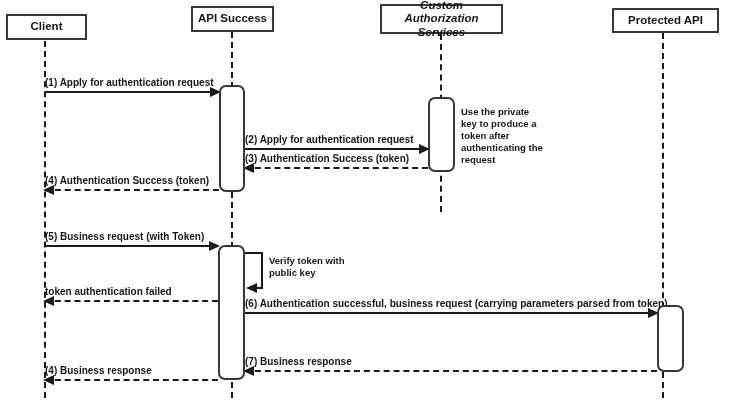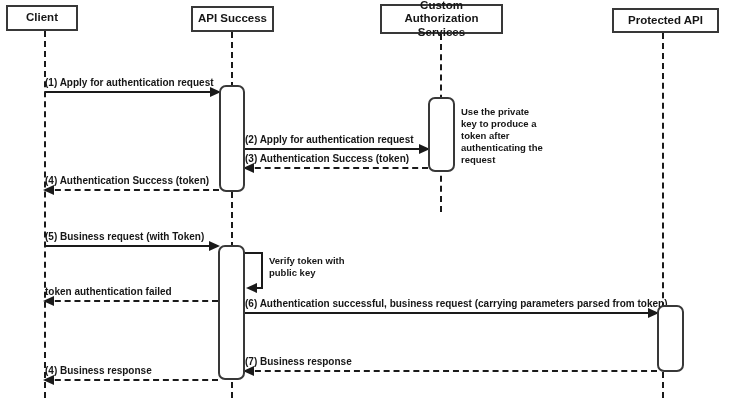--- a/index.html
+++ b/index.html
@@ -44,27 +44,27 @@
 </head>
 <body>
 
 <div class="canvas">
 
   <div class="lifeline" style="left:44px;top:31px;height:367px;"></div>
   <div class="lifeline" style="left:231px;top:32px;height:366px;"></div>
   <div class="lifeline" style="left:440px;top:34px;height:178px;"></div>
   <div class="lifeline" style="left:662px;top:33px;height:365px;"></div>
 
-  <div class="actor" style="left:6px;top:5px;width:72px;height:26px;align-items:center;">
+  <div class="actor" style="left:6px;top:14px;width:81px;height:26px;align-items:center;">
     <span>Client</span>
   </div>
   <div class="actor" style="left:191px;top:6px;width:83px;height:26px;">
     <span>API Success</span>
   </div>
-  <div class="actor" style="left:380px;top:4px;width:123px;height:30px;">
+  <div class="actor" style="left:380px;top:4px;width:123px;height:30px;font-style:italic;">
     <span>Custom Authorization Services</span>
   </div>
   <div class="actor" style="left:612px;top:8px;width:107px;height:25px;">
     <span>Protected API</span>
   </div>
 
   <div class="activation" style="left:219px;top:85px;width:26px;height:107px;"></div>
   <div class="activation" style="left:428px;top:97px;width:27px;height:75px;"></div>
   <div class="activation" style="left:218px;top:245px;width:27px;height:135px;"></div>
   <div class="activation" style="left:657px;top:305px;width:27px;height:67px;"></div>

